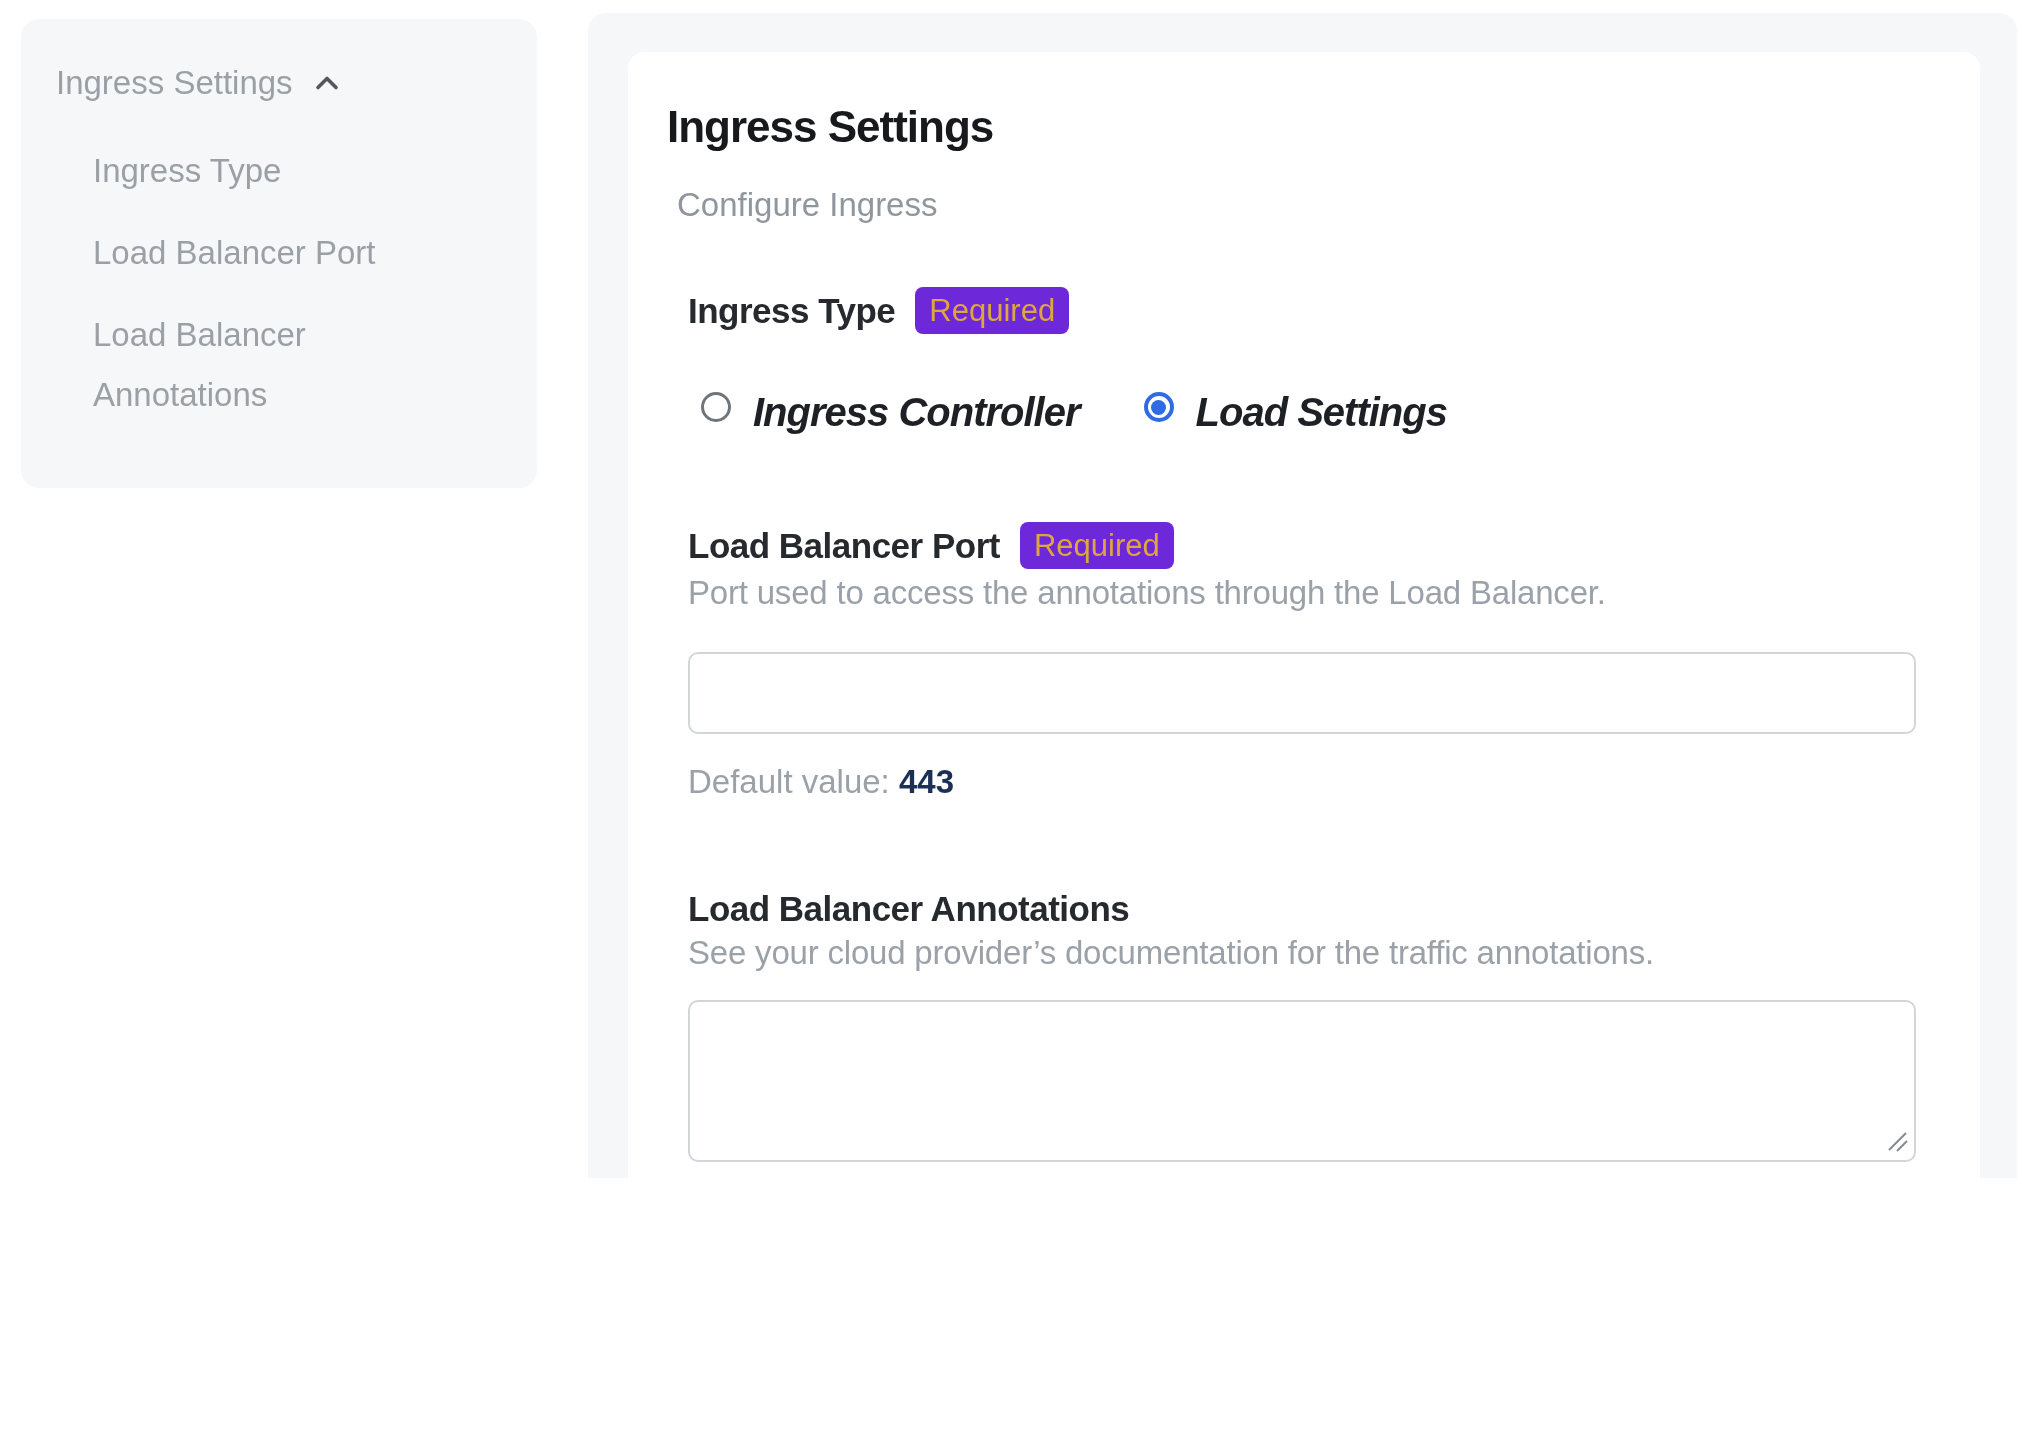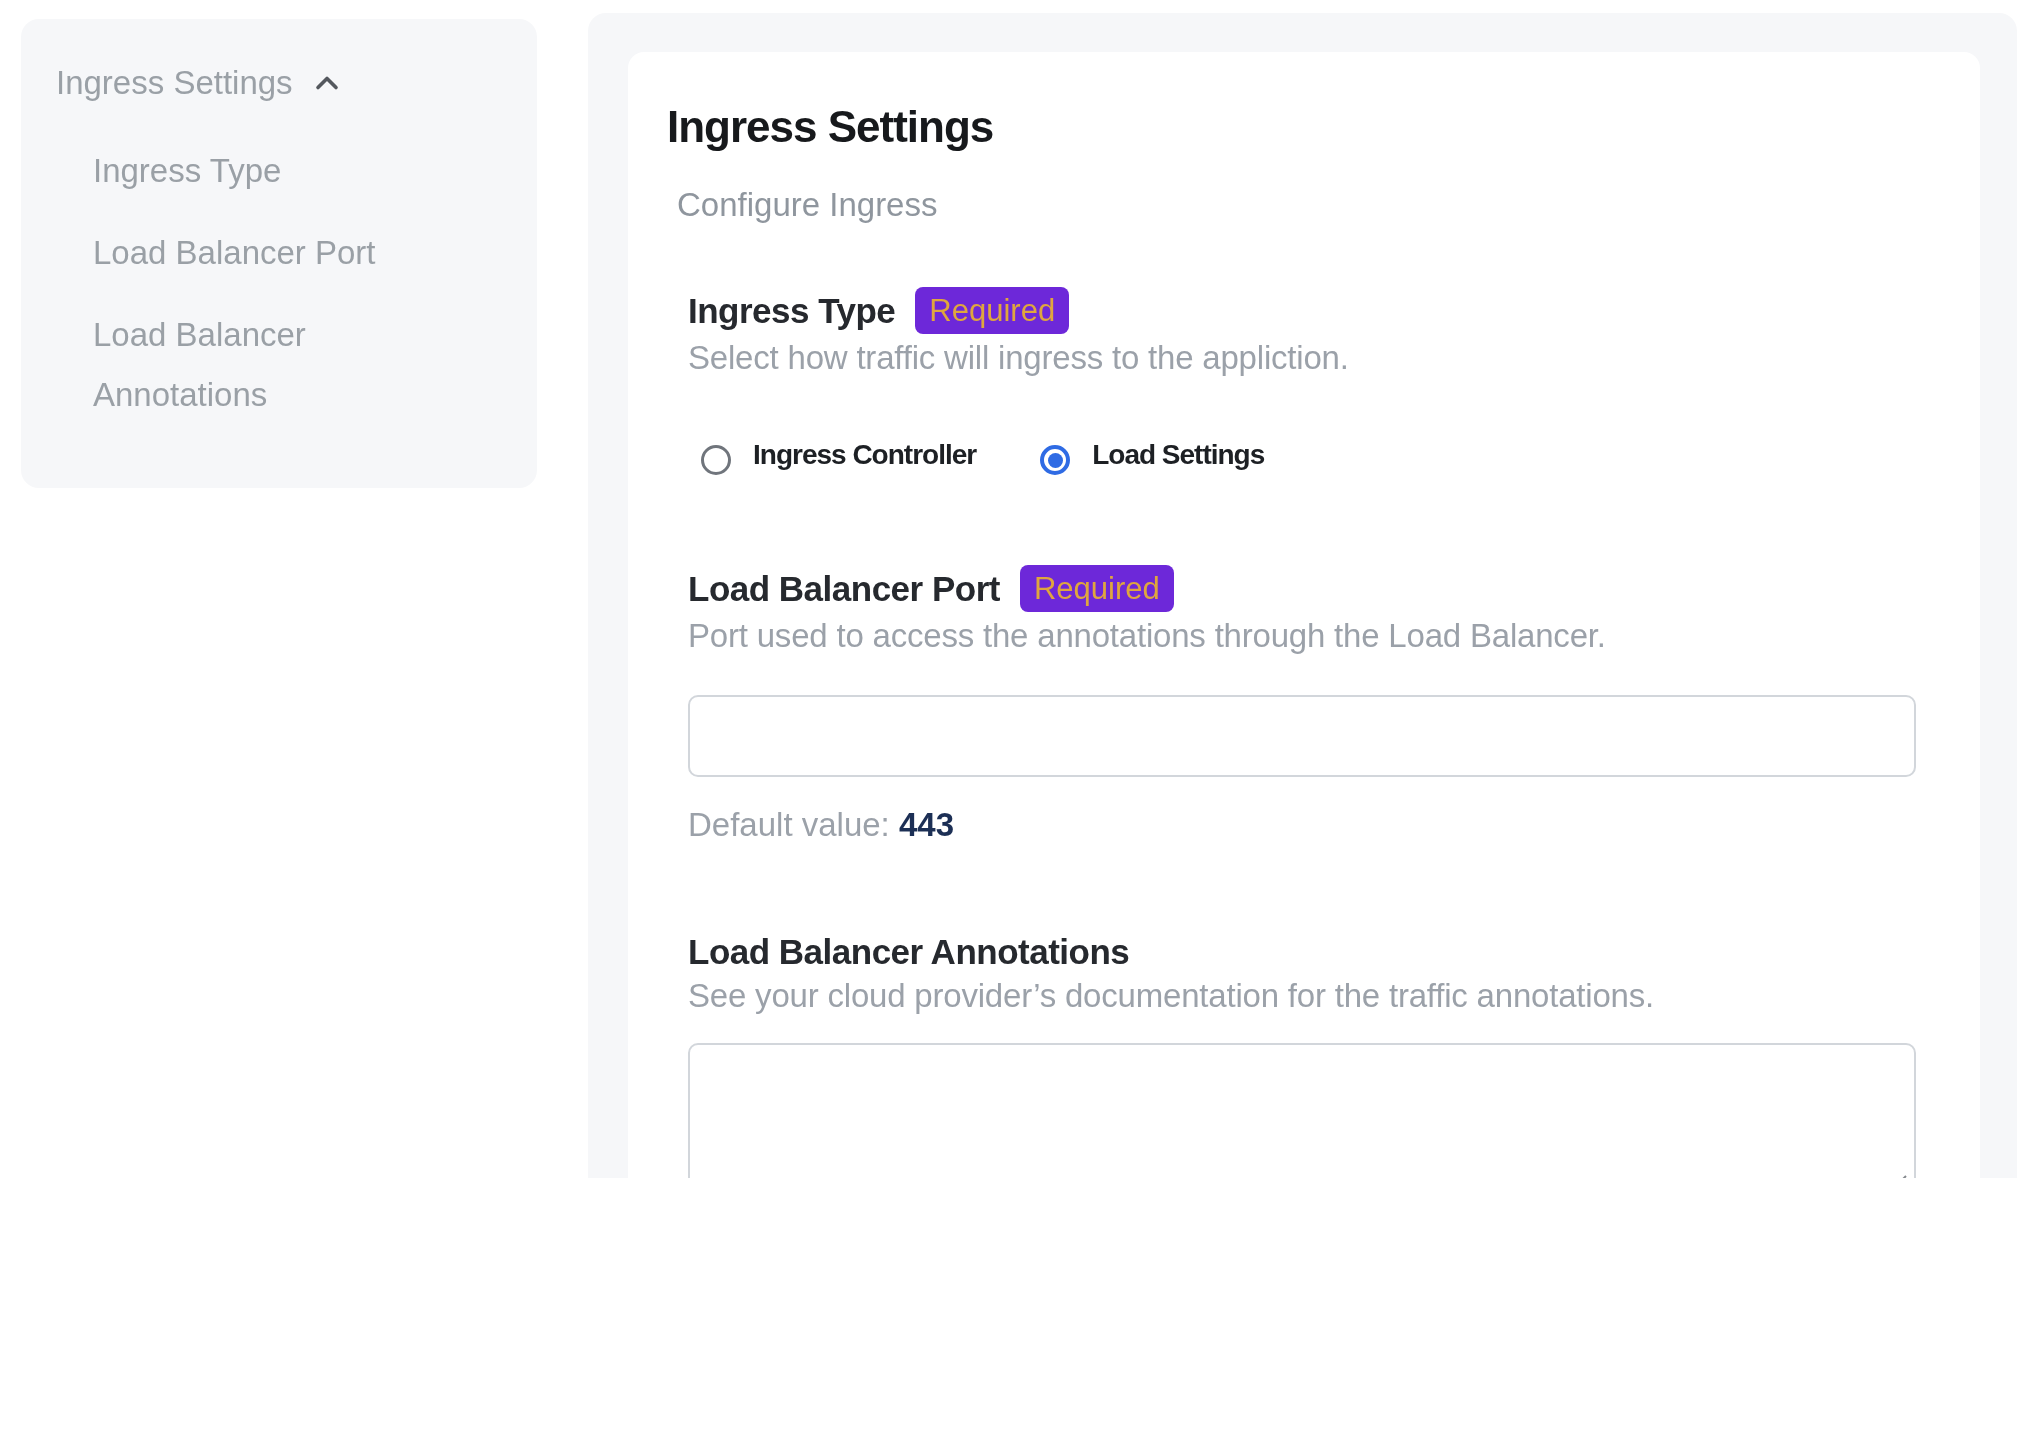--- a/index.html
+++ b/index.html
@@ -25,21 +25,21 @@
   .section-1 { margin-top:63px; }
   .section-2 { margin-top:90px; }
   .section-3 { margin-top:88px; }
 
   .heading-row { display:flex; align-items:center; }
   .section-heading { font-size:35px; font-weight:bold; color:#26292e; letter-spacing:-0.5px; line-height:40px; }
   .required-badge { margin-left:20px; font-size:31px; color:#dfa63e; background:#6d28d9; padding:6px 14px; border-radius:8px; line-height:35px; }
   .section-desc { margin-top:5px; font-size:33px; color:#9ba1a9; letter-spacing:-0.2px; line-height:38px; }
 
   .radio-row { margin-top:58px; margin-left:13px; display:flex; align-items:center; gap:64px; }
-  .radio-option { display:flex; align-items:flex-end; gap:22px; font-size:28px; font-weight:bold; color:#1d2024; letter-spacing:-1px; line-height:40px; }
+  .radio-option { display:flex; align-items:flex-start; gap:22px; font-size:40px; font-weight:bold; color:#1d2024; letter-spacing:-1px; line-height:40px;font-style:italic; }
   .radio-circle { width:30px; height:30px; border-radius:50%; border:3px solid #70757c; background:#fff; flex:0 0 auto; }
   .radio-circle.selected { border:4px solid #2f6be4; display:flex; align-items:center; justify-content:center; }
   .radio-dot { width:15px; height:15px; border-radius:50%; background:#2f6be4; }
 
   .text-input { display:block; margin-top:40px; width:1228px; height:82px; border:2px solid #d2d6db; border-radius:10px; background:#fff; font-size:33px; padding:0 20px; color:#333; outline:none; }
   .default-line { margin-top:29px; font-size:33px; color:#9ba1a9; line-height:38px; }
   .default-value { color:#1c2f55; font-weight:bold; }
 
   .textarea-wrap { position:relative; margin-top:28px; width:1228px; height:162px; }
   .text-area { width:1228px; height:162px; border:2px solid #d2d6db; border-radius:10px; background:#fff; resize:none; outline:none; font-size:33px; padding:14px 20px; color:#333; font-family:"Liberation Sans","DejaVu Sans",sans-serif; }
@@ -69,21 +69,20 @@
   <main class="panel">
     <section class="card">
       <h1 class="card-title">Ingress Settings</h1>
       <div class="card-subtitle">Configure Ingress</div>
 
       <div class="section section-1">
         <div class="heading-row">
           <span class="section-heading">Ingress Type</span>
           <span class="required-badge">Required</span>
         </div>
-        <div class="section-desc">Select how traffic will ingress to the appliction.</div>
         <div class="radio-row">
           <label class="radio-option">
             <span class="radio-circle"></span>
             <span>Ingress Controller</span>
           </label>
           <label class="radio-option">
             <span class="radio-circle selected">
                 <span class="radio-dot"></span>
               </span>
             <span>Load Settings</span>

